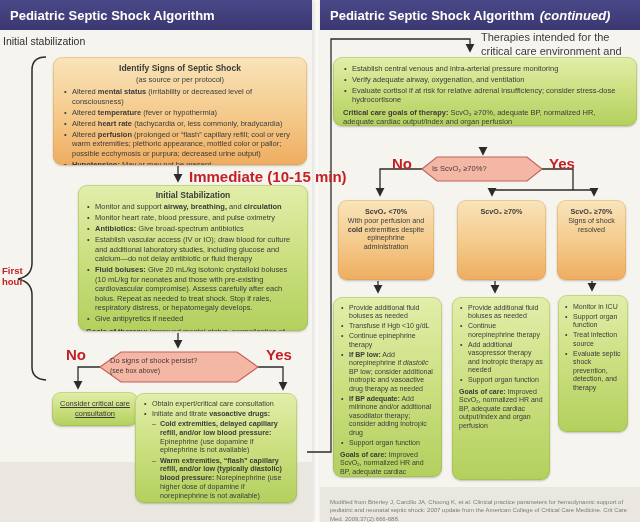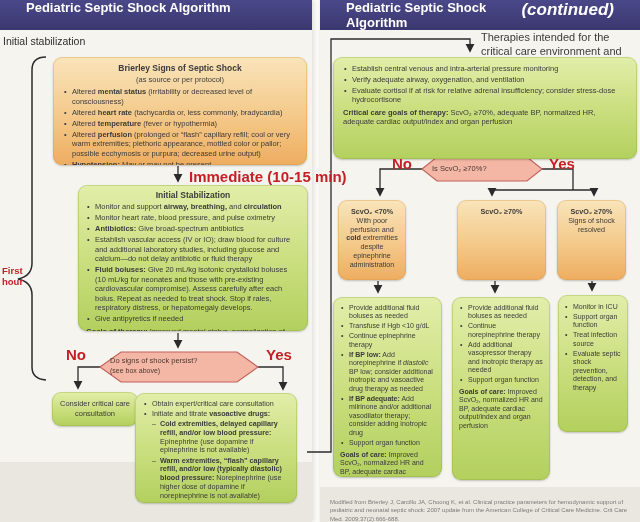--- a/index.html
+++ b/index.html
@@ -3,22 +3,22 @@
 <meta charset="utf-8">
 <style>
   html,body{margin:0;padding:0;background:#ffffff;}
   body{font-family:"Liberation Sans",sans-serif;}
   .page{position:relative;width:640px;height:522px;background:#fbfaf7;overflow:hidden;}
   .panel{position:absolute;top:0;height:522px;background:#f6f4ef;}
   .panel.left{left:0;width:312px;box-shadow:2px 0 4px rgba(0,0,0,.10);}
   .panel.right{left:320px;width:320px;box-shadow:-1px 0 2px rgba(0,0,0,.05);}
   .strip{position:absolute;background:#eae7e0;}
   .hdr{position:absolute;top:0;height:30px;background:linear-gradient(180deg,#4b4889,#3a3770);color:#fff;
-       font-weight:bold;font-size:13px;display:flex;padding:0 26px;box-sizing:border-box;}
-  .hdr .cont{font-style:italic;font-size:17px;margin-left:5px;font-weight:bold;}
+       font-weight:bold;font-size:13px;display:flex;align-items:center;padding:0 10px;box-sizing:border-box;}
+  .hdr .cont{font-style:italic;font-size:13px;margin-left:5px;font-weight:bold;}
   .seclbl{position:absolute;font-size:10.5px;color:#2e2e2e;}
   .box{position:absolute;box-sizing:border-box;border-radius:9px;color:#3b3b3b;overflow:hidden;}
   .orange{background:linear-gradient(180deg,#f9e4ba 0%,#f4c98a 55%,#eead60 100%);
           box-shadow:0 1px 2px rgba(0,0,0,.22), inset 0 0 0 1px rgba(212,148,70,.35);}
   .green{background:linear-gradient(180deg,#e2eeaa 0%,#cbdf80 50%,#b3d05e 100%);
          box-shadow:0 1px 2px rgba(0,0,0,.22), inset 0 0 0 1px rgba(138,168,58,.35);}
   .bt{font-size:7.5px;line-height:1.27;}
   .bt2{font-size:7.2px;line-height:1.22;}
   .bt3{font-size:7px;line-height:1.22;}
   .boxtitle{font-weight:bold;text-align:center;font-size:8.5px;margin:1px 0 1px;}
@@ -86,26 +86,26 @@
   </svg>
 
   <div class="seclbl" style="left:3px;top:35px;">Initial stabilization</div>
 
   <div class="redlbl" style="left:2px;top:266px;font-size:9.5px;">
     <div>First</div>
     <div>hour</div>
   </div>
 
   <div class="box orange bt" style="left:53px;top:57px;width:254px;height:108px;padding:5px 10px;">
-    <div class="boxtitle">Brierley Signs of Septic Shock</div>
+    <div class="boxtitle">Identify Signs of Septic Shock</div>
     <div class="subt">(as source or per protocol)</div>
     <div>
         <div class="bul">Altered <b>mental status</b> (irritability or decreased level of consciousness)</div>
+        <div class="bul">Altered <b>temperature</b> (fever or hypothermia)</div>
         <div class="bul">Altered <b>heart rate</b> (tachycardia or, less commonly, bradycardia)</div>
-        <div class="bul">Altered <b>temperature</b> (fever or hypothermia)</div>
         <div class="bul">Altered <b>perfusion</b> (prolonged or “flash” capillary refill; cool or very warm extremities; plethoric appearance, mottled color or pallor; possible ecchymosis or purpura; decreased urine output)</div>
         <div class="bul"><b>Hypotension:</b> May or may not be present</div>
       </div>
   </div>
 
   <div class="redlbl" style="left:189px;top:168px;">Immediate (10-15 min)</div>
 
   <div class="box green bt" style="left:78px;top:185px;width:230px;height:146px;padding:4px 8px;">
     <div class="boxtitle">Initial Stabilization</div>
     <div>
@@ -119,47 +119,47 @@
     <div class="goals"><b>Goals of therapy:</b> Improved mental status, normalization of heart rate and temperature, adequate systolic and diastolic blood pressure, improved perfusion (see box above)</div>
   </div>
 
   <div class="redlbl" style="left:66px;top:346px;">No</div>
   <div class="redlbl" style="left:266px;top:346px;">Yes</div>
   <div class="hextext" style="left:110px;top:356px;width:138px;">
     <div>Do signs of shock persist?</div>
     <div style="font-size:7px;">(see box above)</div>
   </div>
 
-  <div class="box green bt centerbox" style="left:52px;top:392px;width:86px;height:34px;padding:3px 6px;">Consider critical care consultation</div>
+  <div class="box green bt centerbox" style="left:52px;top:392px;width:86px;height:34px;padding:3px 6px;text-decoration:underline;">Consider critical care consultation</div>
 
   <div class="box green bt2" style="left:135px;top:393px;width:162px;height:110px;padding:5px 8px;">
     <div>
         <div class="bul">Obtain expert/critical care consultation</div>
         <div class="bul">Initiate and titrate <b>vasoactive drugs:</b></div>
         <div class="bul sub"><b>Cold extremities, delayed capillary refill, and/or low blood pressure:</b> Epinephrine (use dopamine if epinephrine is not available)</div>
         <div class="bul sub"><b>Warm extremities, “flash” capillary refill, and/or low (typically diastolic) blood pressure:</b> Norepinephrine (use higher dose of dopamine if norepinephrine is not available)</div>
       </div>
   </div>
 
   <div class="toplbl" style="left:481px;top:30px;width:156px;">Therapies intended for the critical care environment and expertise</div>
 
-  <div class="box green bt" style="left:333px;top:57px;width:304px;height:102px;padding:5px 10px;">
+  <div class="box green bt" style="left:333px;top:57px;width:304px;height:69px;padding:5px 10px;">
     <div>
         <div class="bul">Establish central venous and intra-arterial pressure monitoring</div>
         <div class="bul">Verify adequate airway, oxygenation, and ventilation</div>
         <div class="bul">Evaluate cortisol if at risk for relative adrenal insufficiency; consider stress-dose hydrocortisone</div>
       </div>
     <div class="goals"><b>Critical care goals of therapy:</b> ScvO₂ ≥70%, adequate BP, normalized HR, adequate cardiac output/index and organ perfusion</div>
   </div>
 
   <div class="redlbl" style="left:392px;top:155px;">No</div>
   <div class="redlbl" style="left:549px;top:155px;">Yes</div>
   <div class="hextext" style="left:432px;top:164px;width:100px;">Is ScvO₂ ≥70%?</div>
 
-  <div class="box orange bt2" style="left:338px;top:200px;width:68px;height:80px;padding:8px 6px;text-align:center;">
+  <div class="box orange bt2" style="left:338px;top:200px;width:96px;height:80px;padding:8px 6px;text-align:center;">
     <div style="font-weight:bold;">ScvO₂ &lt;70%</div>
     <div>With poor perfusion and <b>cold</b> extremities despite epinephrine administration</div>
   </div>
   <div class="box orange bt2" style="left:457px;top:200px;width:89px;height:80px;padding:8px 6px;text-align:center;">
     <div style="font-weight:bold;">ScvO₂ ≥70%</div>
   </div>
   <div class="box orange bt2" style="left:557px;top:200px;width:69px;height:80px;padding:8px 6px;text-align:center;">
     <div style="font-weight:bold;">ScvO₂ ≥70%</div>
     <div>Signs of shock resolved</div>
   </div>

